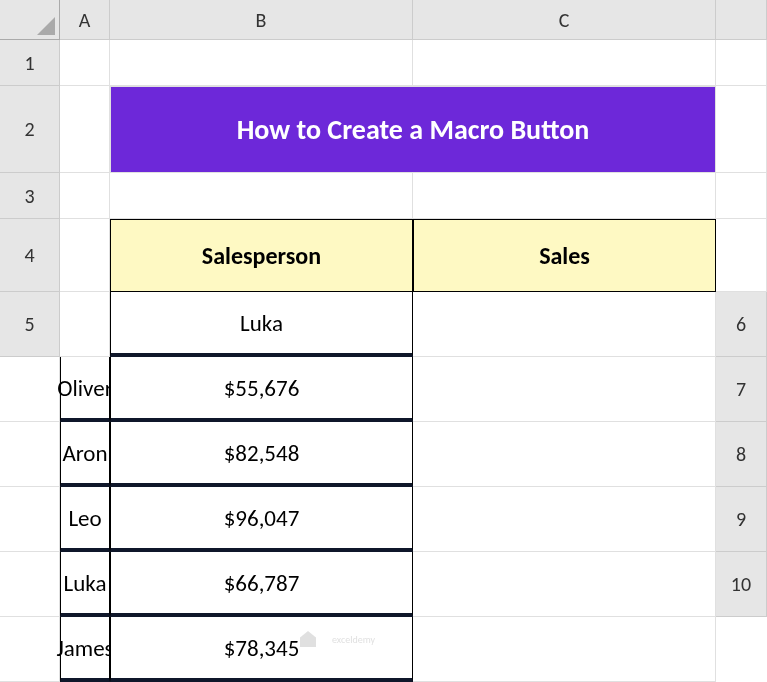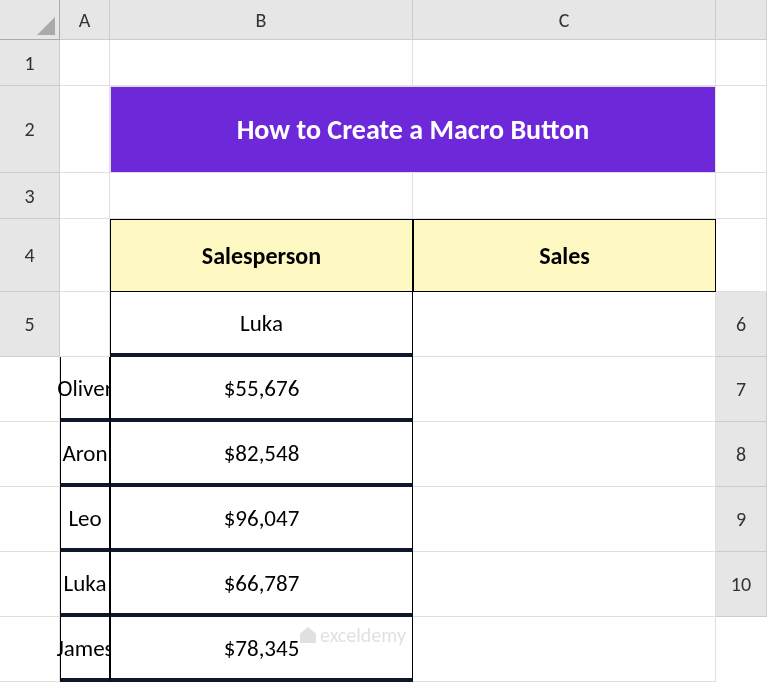--- a/index.html
+++ b/index.html
@@ -89,25 +89,25 @@
       align-items: center;
       justify-content: center;
       border-left: 1px solid #000;
       border-right: 1px solid #000;
       border-bottom: 4px solid #0f172a;
     }
     .watermark {
       position: absolute;
       bottom: 35px;
       left: 300px;
-      font-size: 20px;
+      font-size: 10px;
       color: #cccccc;
       display: flex;
       align-items: center;
-      gap: 4px;
+      gap: 16px;
       opacity: 0.6;
     }
     .watermark-icon {
       width: 16px;
       height: 16px;
       background: #cccccc;
       clip-path: polygon(0 100%, 0 40%, 50% 0, 100% 40%, 100% 100%);
     }
   </style>
 </head>

